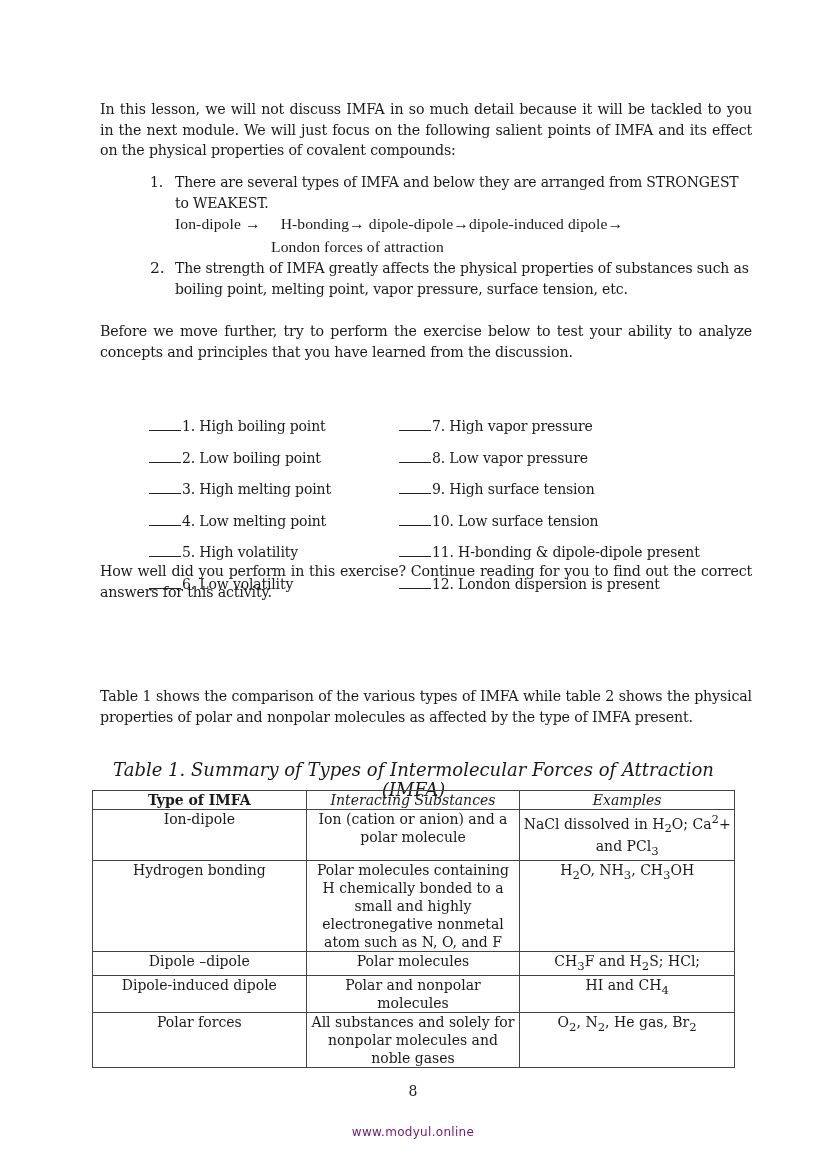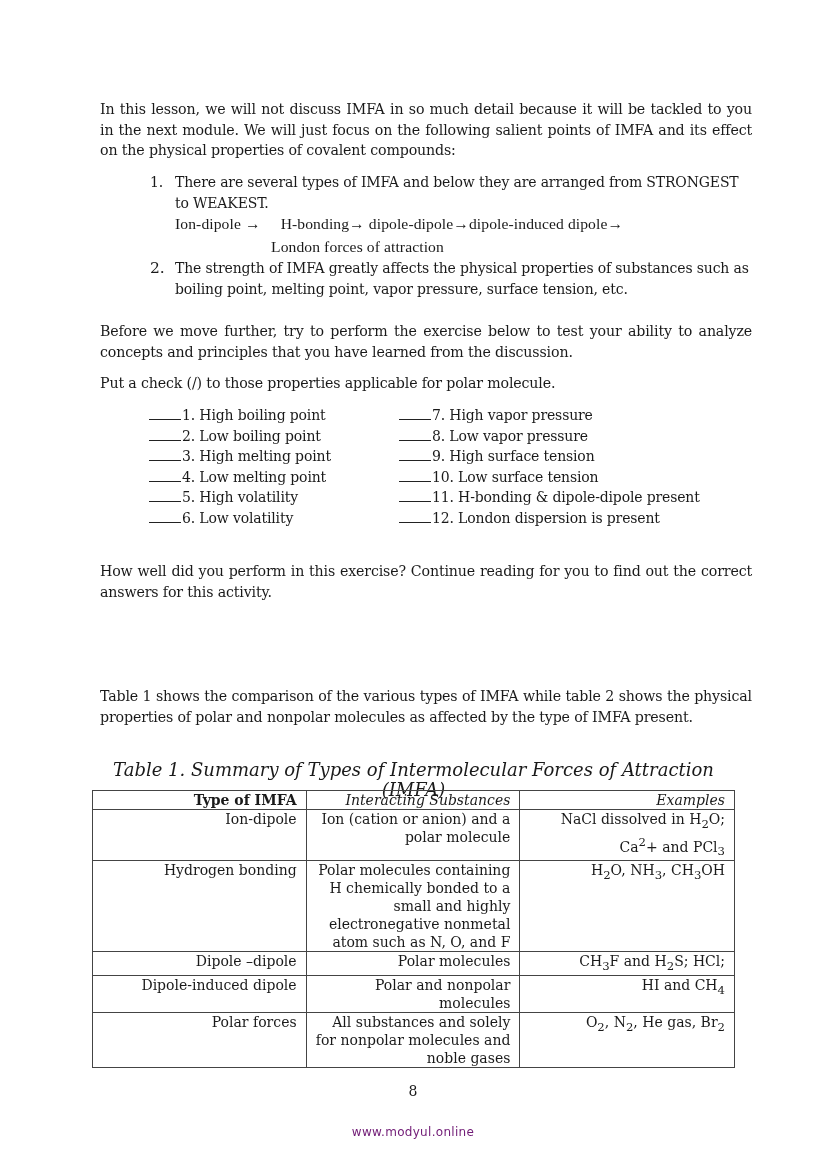--- a/index.html
+++ b/index.html
@@ -27,37 +27,37 @@
   }
   .chain .line2 { padding-left: 96px; display: block; }
   .chain .gap { display: inline-block; width: 20px; }
   .checks {
     position: absolute; left: 149px; top: 405px; width: 600px;
     font-size: 14px; line-height: 20.6px; letter-spacing: -0.15px;
   }
   .col { position: absolute; top: 0; }
   .col.left { left: 0; }
   .col.right { left: 250px; }
-  .check-item { white-space: nowrap; }
+  .check-item { white-space: nowrap; margin-top: 11px; }
   .blank {
     display: inline-block; width: 32px; height: 1px; border-bottom: 1px solid #222;
     vertical-align: baseline; margin-right: 1px;
   }
   .caption {
     position: absolute; left: 92px; width: 643px; top: 760px;
     text-align: center; font-style: italic; font-size: 18px; line-height: 20px;
   }
   table.imfa {
     position: absolute; left: 92px; top: 790px; width: 643px;
     border-collapse: collapse; font-size: 14px; line-height: 18px;
     font-family: "DejaVu Serif", "Liberation Serif", serif;
   }
   table.imfa th, table.imfa td {
-    border: 1px solid #444; text-align: right; vertical-align: top;
-    padding: 0 9px; font-weight: normal;
+    border: 1px solid #444; text-align: center; vertical-align: top;
+    padding: 0 3px; font-weight: normal;
   }
   table.imfa col.c1 { width: 214px; }
   table.imfa col.c2 { width: 214px; }
   table.imfa col.c3 { width: 215px; }
   table.imfa th.bold { font-weight: bold; }
   table.imfa th.ital { font-style: italic; }
   .pagenum {
     position: absolute; left: 0; width: 826px; top: 1083px; text-align: center;
     font-size: 14px;
   }
@@ -83,21 +83,20 @@
         <span class="line2">London forces of attraction</span>
       </div>
     </div>
     <div class="item item2" style="margin-top:0px;">
       <span class="num">2.</span>
       <span>The strength of IMFA greatly affects the physical properties of substances such as boiling point, melting point, vapor pressure, surface tension, etc.</span>
     </div>
   </div>
 
   <p class="para" style="top:321px; margin:0;">Before we move further, try to perform the exercise below to test your ability to analyze concepts and principles that you have learned from the discussion.</p>
-  <p class="para" style="top:373px; margin:0;">Put a check (/) to those properties applicable for polar molecule.</p>
 
   <div class="checks">
     <div class="col left">
       <div class="check-item"><span class="blank"></span><span>1. High boiling point</span></div>
       <div class="check-item"><span class="blank"></span><span>2. Low boiling point</span></div>
       <div class="check-item"><span class="blank"></span><span>3. High melting point</span></div>
       <div class="check-item"><span class="blank"></span><span>4. Low melting point</span></div>
       <div class="check-item"><span class="blank"></span><span>5. High volatility</span></div>
       <div class="check-item"><span class="blank"></span><span>6. Low volatility</span></div>
     </div>

